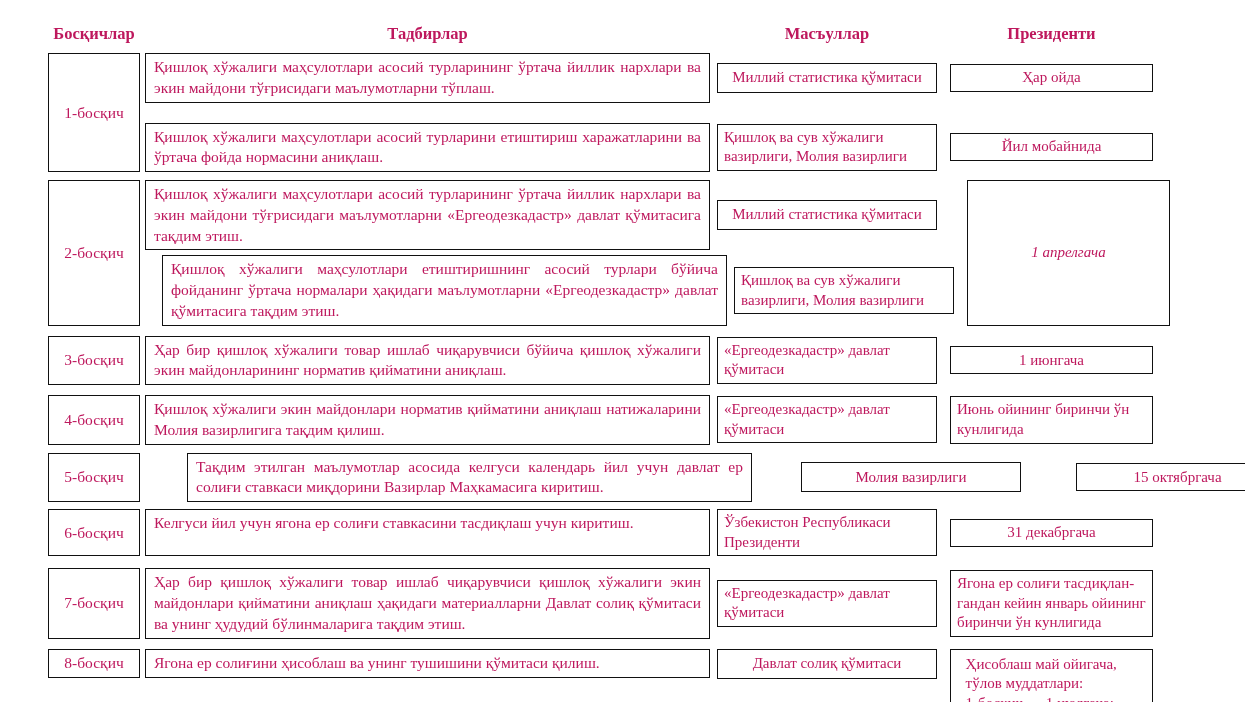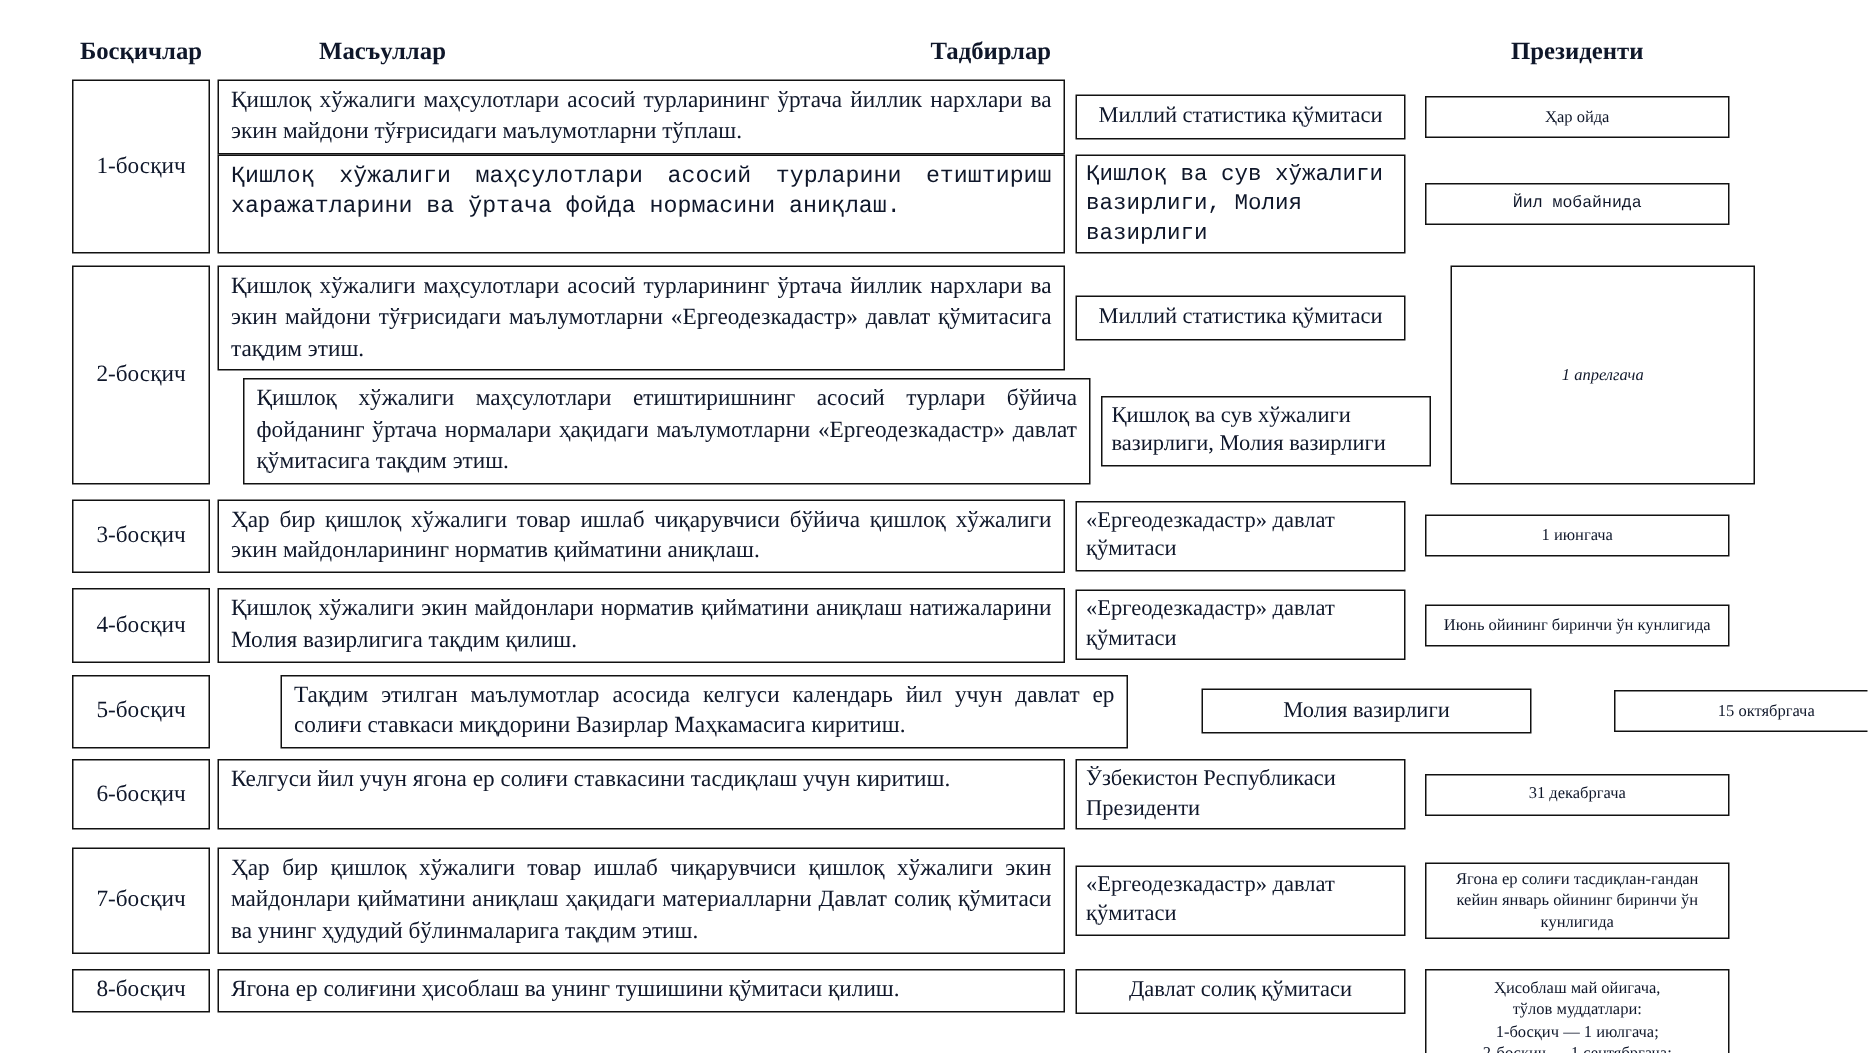--- a/index.html
+++ b/index.html
@@ -2,21 +2,21 @@
 <html><head>
 <meta charset="utf-8">
 <style>
   * { box-sizing: border-box; margin: 0; padding: 0; }
   html, body { background: #fff; }
   body { width: 1245px; height: 702px; overflow: hidden; }
   .page {
     width: 1245px; height: 688px;
     padding: 24px 0 0 48px;
     background: #ffffff;
-    color: #0f172a;
+    color: #be185d;
     font-family: "Liberation Serif", "DejaVu Serif", serif;
   }
   .hdr { display: flex; margin-bottom: 9px; font-weight: bold; font-size: 16.5px; }
   .hc { text-align: center; flex: none; }
   .hc.c1 { width: 92px;  margin-right: 5px; }
   .hc.c2 { width: 565px; margin-right: 7px; }
   .hc.c3 { width: 220px; margin-right: 13px; }
   .hc.c4 { width: 203px; }
 
   .row { display: flex; align-items: center; }
@@ -42,56 +42,55 @@
     border: 1.5px solid #111;
     padding: 3px 6px; min-height: 30px;
     font-size: 15px; line-height: 1.3;
     display: flex; align-items: center; justify-content: center;
     text-align: left;
   }
   .deadbox {
     width: 203px; flex: none;
     border: 1.5px solid #111;
     padding: 3px 6px; min-height: 28px;
-    font-size: 11px; line-height: 1.32;
+    font-size: 15px; line-height: 1.32;
     display: flex; align-items: center; justify-content: center;
-    text-align: center;
     white-space: pre-line;
   }
   .stretch { align-self: stretch; font-style: italic; }
 
   .mh47 { min-height: 47px; }
   .mh44 { min-height: 44px; }
   .mh65 { min-height: 65px; }
   .mh56 { min-height: 56px; }
   .mh40 { min-height: 40px; }
   .mh45 { min-height: 45px; }
   .mh43 { min-height: 43px; }
   .mh68 { min-height: 68px; }
   .mb7  { margin-bottom: 7px; gap: 42px; }
   .mb8  { margin-bottom: 8px; }
   .mb10 { margin-bottom: 10px; }
   .mb12 { margin-bottom: 12px; }
   .mt5  { margin-top: 5px; margin-left: 17px; }
-  .mt8  { margin-top: 0; font-family: Liberation Mono, monospace; }
+  .mt8  { margin-top: 20px; }
 
   .row8 { align-items: flex-start; }
   .row8 .stagebox { align-self: auto; min-height: 29px; }
   .row8 .actbox   { align-self: auto; min-height: 29px; }
   .row8 .deadbox  { padding: 5px 6px; }
 </style>
 </head>
 <body>
 
 <div class="page">
 
   <div class="hdr">
     <div class="hc c1">Босқичлар</div>
+    <div class="hc c2">Тадбирлар</div>
     <div class="hc c3">Масъуллар</div>
-    <div class="hc c2">Тадбирлар</div>
     <div class="hc c4">Президенти</div>
   </div>
 
   <div class="row mb8">
     <div class="stagebox">1-босқич</div>
     <div class="subcol">
       <div class="subrow mh47">
         <div class="actbox">Қишлоқ хўжалиги маҳсулотлари асосий турларининг ўртача йиллик нархлари ва экин майдони тўғрисидаги маълумотларни тўплаш.</div>
         <div class="respbox">Миллий статистика қўмитаси</div>
         <div class="deadbox">Ҳар ойда</div>

